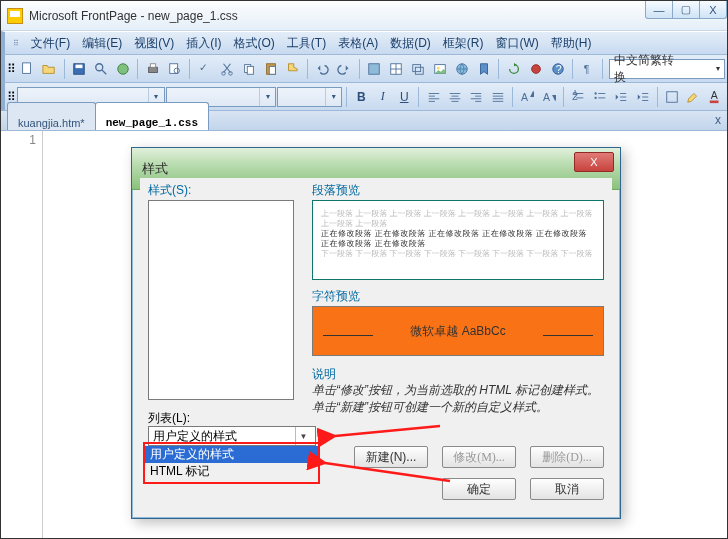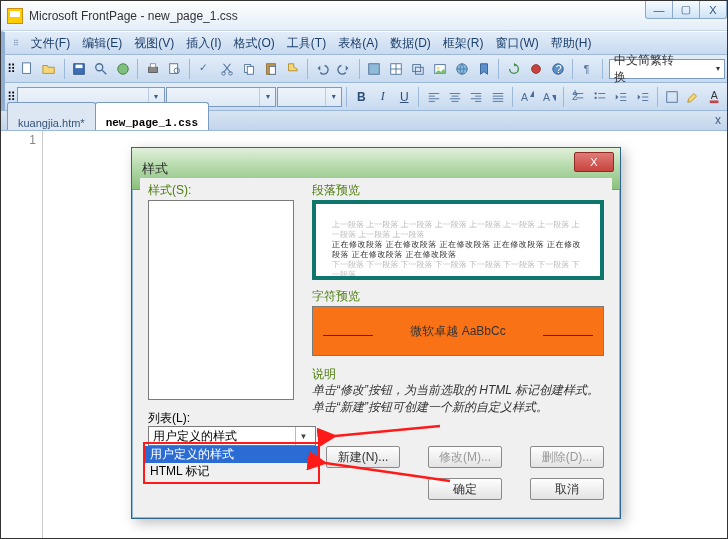--- a/index.html
+++ b/index.html
@@ -35,48 +35,48 @@
 
 .editor { display: flex; height: calc(100% - 130px); }
 .gutter { width: 42px; background: #fff; border-right: 1px solid #ccc; text-align: right; padding: 2px 6px 0 0; font-family: Consolas, monospace; font-size: 12px; color: #888; }
 .codearea { flex: 1; background: #fff; }
 
 .dialog { position: absolute; left: 130px; top: 146px; width: 490px; height: 372px; border: 1px solid #2d668f; box-shadow: 0 0 0 1px #8fbad8 inset, 4px 4px 12px rgba(0,0,0,.25); background: #f0f0f0; }
 .dlg-title { height: 42px; background: linear-gradient(#e1f0db,#b9dcb0 40%,#8bc17d); display: flex; align-items: center; padding: 0 10px; font-size: 13px; color: #2b2b2b; border-bottom: 1px solid #6ea85f; }
 .dlg-close { position: absolute; right: 6px; top: 4px; width: 40px; height: 20px; border-radius: 2px; background: linear-gradient(#e07b77,#c8433e); border: 1px solid #8f2a26; color: #fff; display: flex; justify-content: center; align-items: center; font-family: sans-serif; font-size: 11px; }
 .dlg-body { position: absolute; inset: 30px 8px 8px 8px; background: #f0f0f0; padding: 8px; }
 
-.lbl { font-size: 12px; color: #4d7c0f; margin-bottom: 3px; display: block; }
+.lbl { font-size: 12px; color: #0369a1; margin-bottom: 3px; display: block; }
 .styles-list { position: absolute; left: 8px; top: 22px; width: 146px; height: 200px; border: 1px solid #7a7a7a; background: #fff; }
 .list-lbl { position: absolute; left: 8px; top: 232px; font-size: 12px; }
 .list-combo { position: absolute; left: 8px; top: 248px; width: 168px; height: 20px; border: 1px solid #7a7a7a; background: #fff; display: flex; align-items: center; padding: 0 4px; }
 .list-combo .dd { margin-left: auto; width: 16px; height: 100%; border-left: 1px solid #bbb; display: flex; align-items: center; justify-content: center; font-size: 8px; color: #444; }
 .redbox { position: absolute; left: 3px; top: 264px; width: 177px; border: 2px solid #ff1a1a; padding: 2px 0; background: transparent; }
 .redbox .opt { padding: 0 5px; font-size: 12px; color: #000; }
 .redbox .opt.sel { background: #2b6cd4; color: #fff; }
 .arrow { position: absolute; color: #ff1a1a; pointer-events: none; }
 .arrow::before { font-weight: bold; }
 
 .para-prev-lbl { position: absolute; left: 172px; top: 4px; }
-.para-prev { position: absolute; left: 172px; top: 22px; right: 8px; height: 80px; border: 4px solid #0f766e; background: #fff; padding: 16px; overflow: hidden; }
+.para-prev { position: absolute; left: 172px; top: 22px; right: 8px; height: 80px; border: 1px solid #0f766e; background: #fff; padding: 8px; overflow: hidden; }
 .para-prev .grey { font-size: 8px; color: #bbb; line-height: 1.25; word-break: break-all; }
 .para-prev .blk { font-size: 8px; color: #333; line-height: 1.25; word-break: break-all; letter-spacing: 0.5px; }
 
 .char-prev-lbl { position: absolute; left: 172px; top: 110px; }
 .char-prev { position: absolute; left: 172px; top: 128px; right: 8px; height: 50px; border: 1px solid #7a7a7a; background: #f97316; display: flex; justify-content: center; align-items: center; font-size: 15px; font-family: SimSun, serif; color: #333; }
 .char-prev .line { position: absolute; height: 1px; background: #333; }
 
 .desc-lbl { position: absolute; left: 172px; top: 188px; }
 .desc-txt { position: absolute; left: 172px; top: 204px; right: 8px; font-size: 12px; color: #333; line-height: 1.4; }
 
-.btn-row { position: absolute; right: 8px; display: flex; gap: 28px; }
+.btn-row { position: absolute; right: 8px; display: flex; gap: 14px; }
 .btn-row.r1 { top: 268px; }
 .btn-row.r2 { top: 300px; }
 .btn { min-width: 74px; height: 22px; border: 1px solid #8a8a8a; background: linear-gradient(#fefefe,#e3e3e3); display: inline-flex; justify-content: center; align-items: center; padding: 0 8px; border-radius: 2px; color: #333; }
-.btn.disabled { color: #9a9a9a; }
+.btn.disabled { color: #9a9a9a; font-family: Liberation Serif, serif; }
 
 .arrow1 { left: 190px; top: 246px; }
 .arrow2 { left: 180px; top: 283px; transform: translateX(0); }
 .arrow svg { overflow: visible; }
 </style>
 </head>
 <body>
 
 <div class="titlebar">
   <div class="app-icon"></div>

